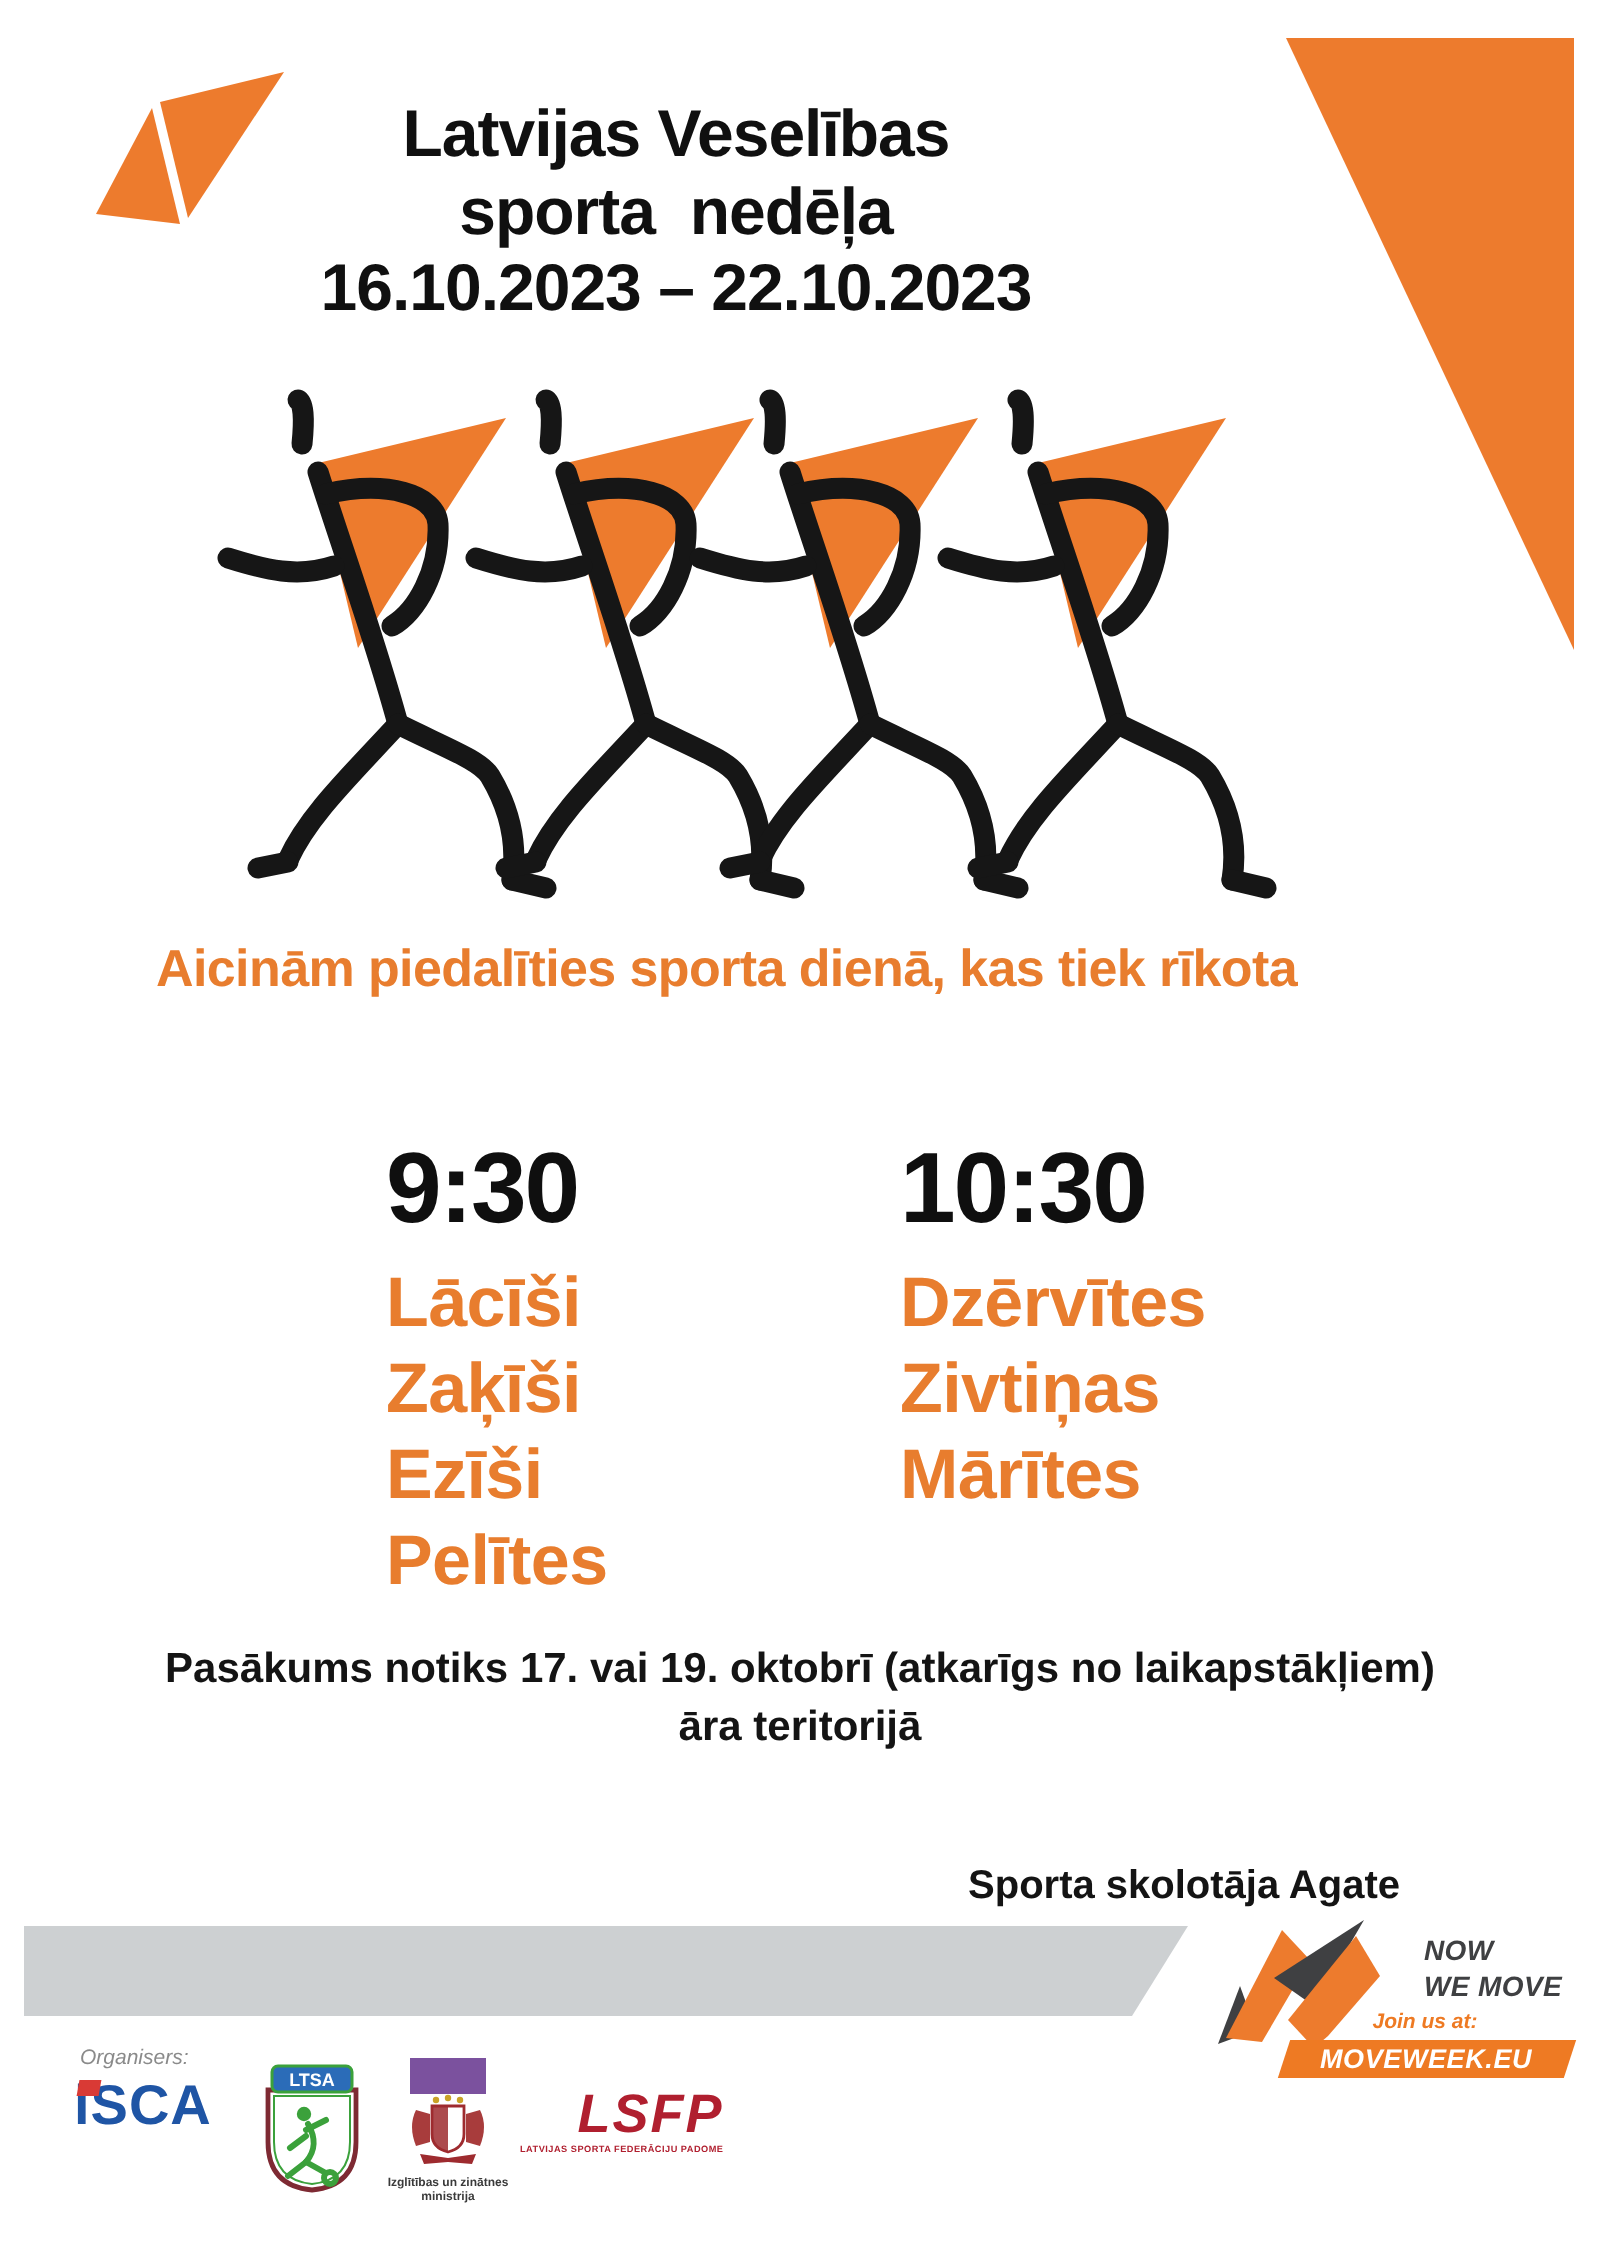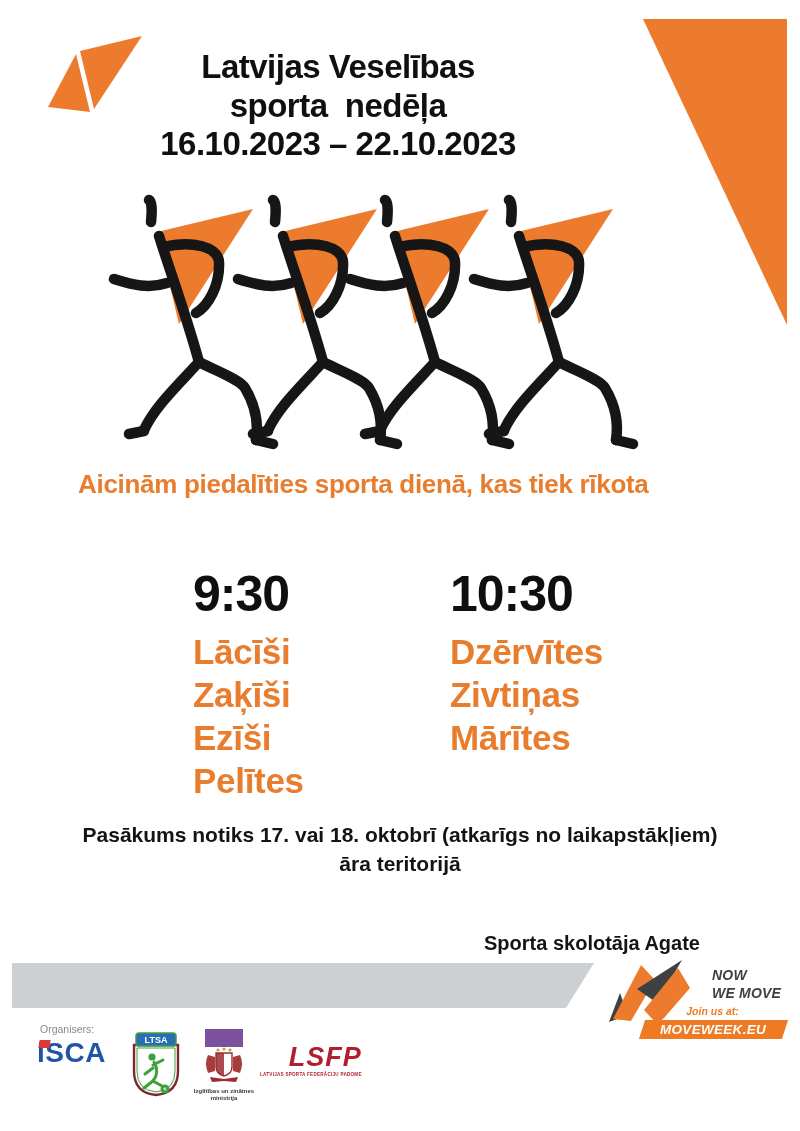--- a/index.html
+++ b/index.html
@@ -40,21 +40,21 @@
   .nwm-text{left:712px;top:966px;color:#3F4042;font-style:italic;font-weight:800;
             font-size:14px;line-height:18px;letter-spacing:0.2px;white-space:nowrap;}
   .nwm-join{left:640px;top:1005px;width:145px;text-align:center;color:#EE7A23;
             font-style:italic;font-weight:700;font-size:10.5px;}
   .nwm-banner{left:642px;top:1020px;width:143px;height:19px;background:#EE7A23;
               transform:skewX(-18deg);display:flex;align-items:center;justify-content:center;}
   .nwm-banner span{transform:skewX(18deg);color:#fff;font-style:italic;font-weight:800;
                    font-size:13.5px;letter-spacing:0.3px;white-space:nowrap;}
 
   
-  .org-label{left:40px;top:1023px;font-size:10.5px;color:#8a8a8a;}
+  .org-label{left:40px;top:1023px;font-size:10.5px;color:#8a8a8a;font-style:italic;}
   .isca{left:37px;top:1037px;font-size:28px;font-weight:800;color:#1F55A5;line-height:32px;letter-spacing:0.5px;}
   .isca-dot{left:39px;top:1040px;width:11px;height:8px;background:#D93A35;transform:skewX(-10deg);}
   .ministry{left:192px;top:1029px;width:64px;text-align:center;}
   .ministry .flag{width:38px;height:18px;background:#7B519E;margin:0 auto;}
   .ministry .mtxt{font-size:6px;line-height:7px;color:#3a3a3a;font-weight:700;margin-top:1px;}
   .lsfp{left:260px;top:1044px;text-align:center;}
   .lsfp .big{font-size:27px;font-weight:800;font-style:italic;color:#B01F2F;line-height:26px;letter-spacing:1px;text-align:right;}
   .lsfp .sub{font-size:4.6px;color:#B01F2F;font-weight:700;letter-spacing:0.25px;margin-top:2px;white-space:nowrap;}
 
   
@@ -114,21 +114,21 @@
   <div class="group">Pelītes</div>
 </div>
 <div class="abs col col2">
   <div class="time">10:30</div>
   <div class="group">Dzērvītes</div>
   <div class="group">Zivtiņas</div>
   <div class="group">Mārītes</div>
 </div>
 
 <div class="abs note">
-  <div>Pasākums notiks 17. vai 18. oktobrī (atkarīgs no laikapstākļiem)</div>
+  <div>Pasākums notiks 17. vai 19. oktobrī (atkarīgs no laikapstākļiem)</div>
   <div>āra teritorijā</div>
 </div>
 
 <div class="abs teacher">Sporta skolotāja Agate</div>
 
 <div class="abs gray-bar"></div>
 
 <svg class="abs" style="left:606px;top:960px;" width="92" height="66" viewBox="0 0 92 66">
   <polygon fill="#3F4042" points="3,62 14,33 22,55"></polygon>
   <polygon fill="#ED7B2D" points="7,59 35,5 49,20 25,61"></polygon>

